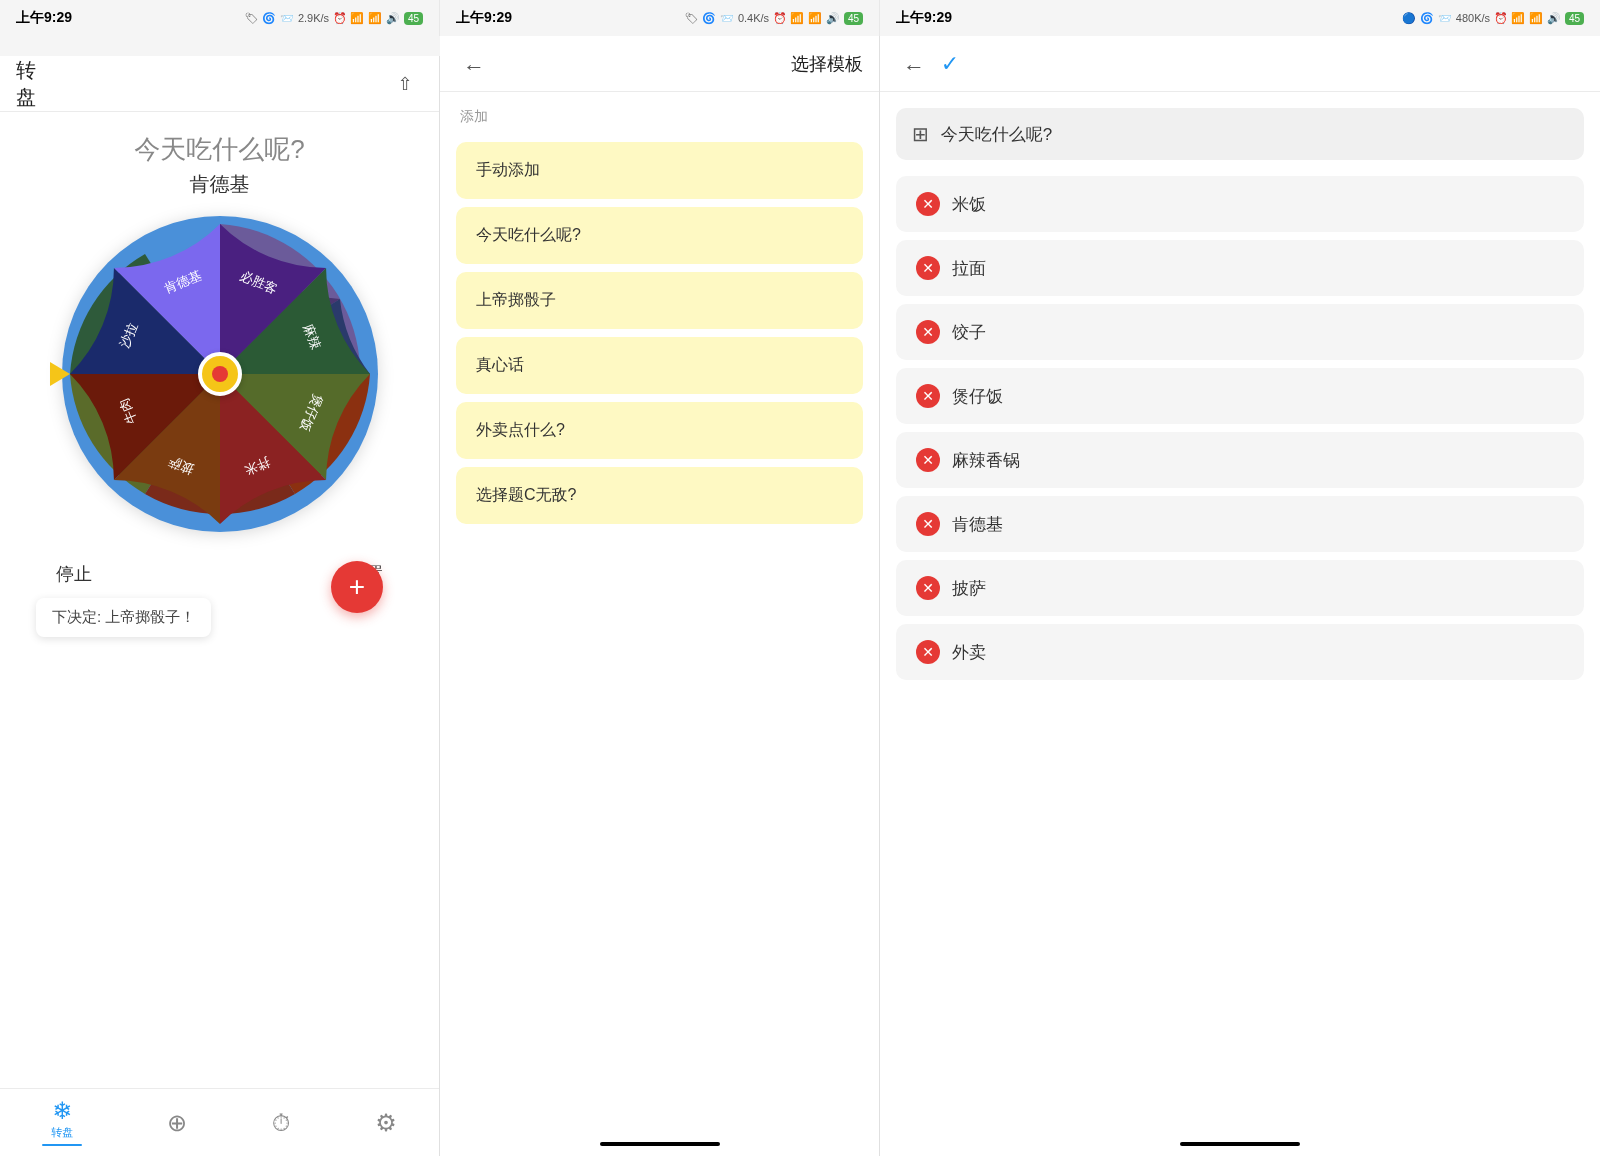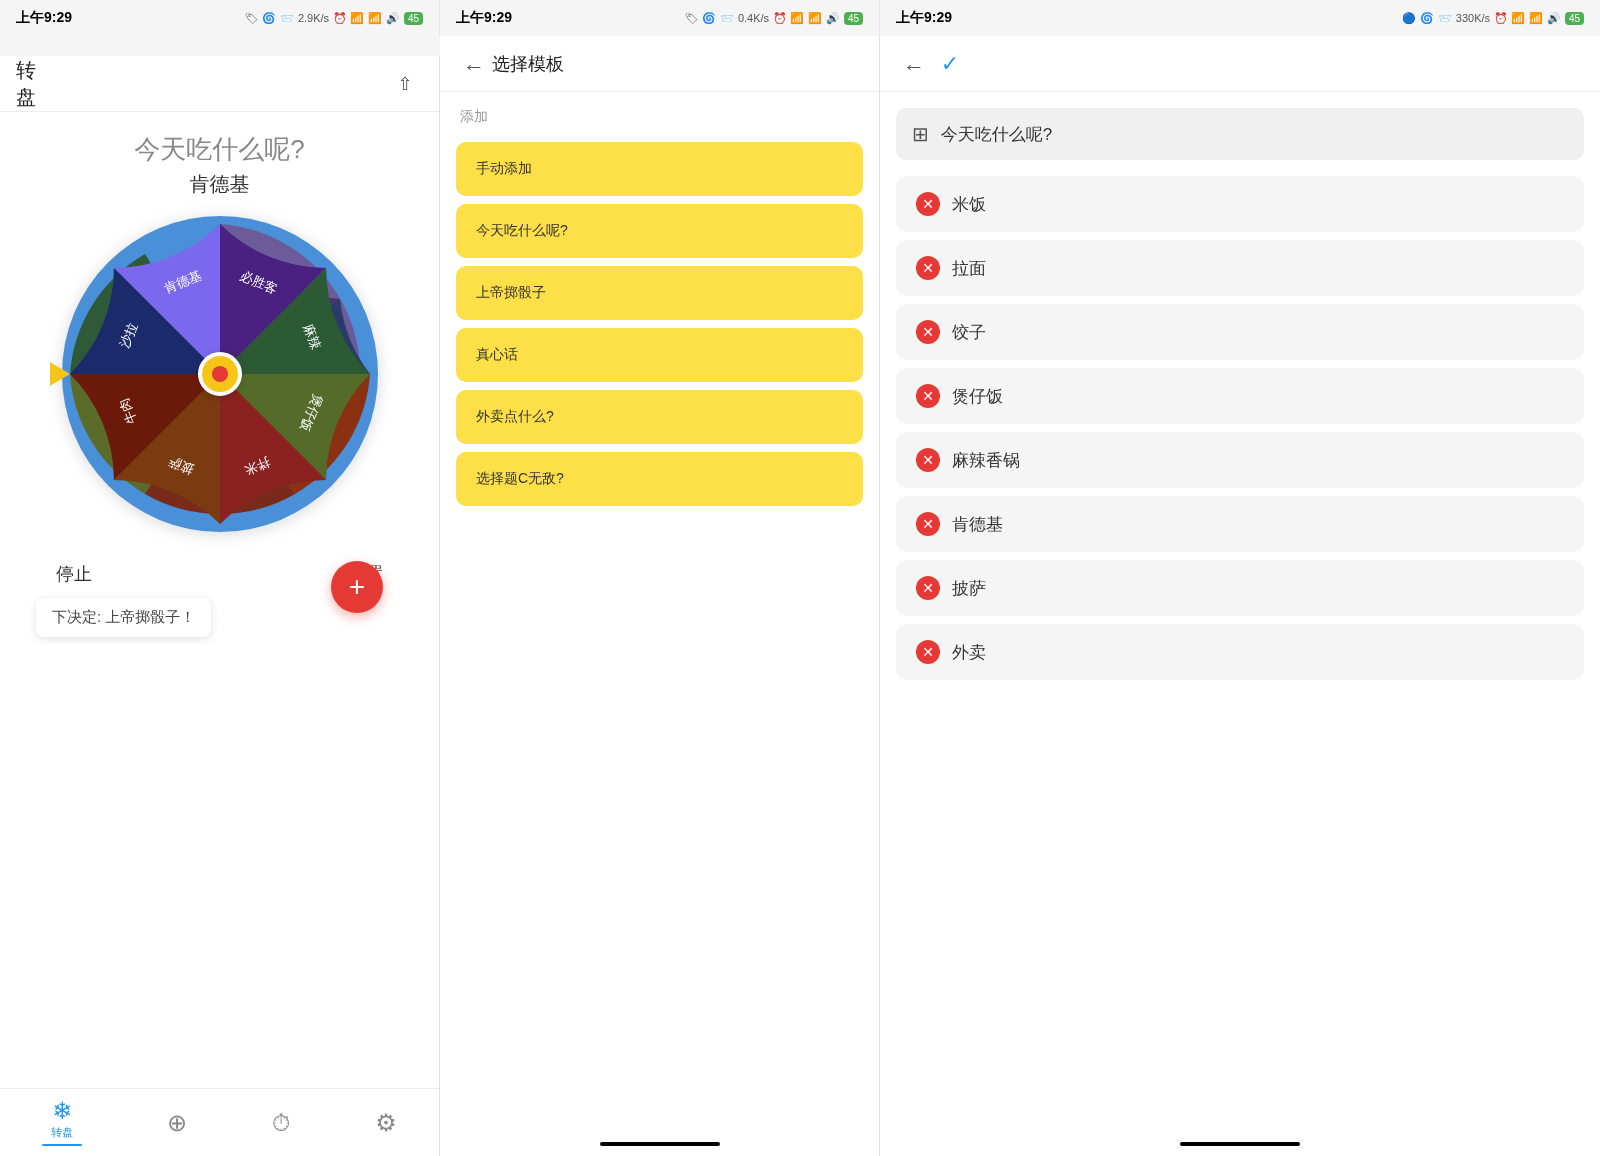--- a/index.html
+++ b/index.html
@@ -50,21 +50,21 @@
       height: 56px;
       background: #fff;
       border-bottom: 1px solid #ebebeb;
       flex-shrink: 0;
     }
     .panel-header-title {
       font-size: 18px;
       font-weight: 500;
       color: #222;
       flex: 1;
-      text-align: left;
+      text-align: right;
     }
     .header-icon {
       width: 36px;
       height: 36px;
       display: flex;
       align-items: center;
       justify-content: center;
       cursor: pointer;
       font-size: 18px;
       color: #555;
@@ -226,24 +226,24 @@
     .template-panel {
       flex: 0 0 440px;
     }
     .template-section-label {
       font-size: 14px;
       color: #999;
       padding: 16px 20px 8px;
     }
     .template-item {
       margin: 8px 16px;
-      background: #fde047;
+      background: #fef9c3;
       border-radius: 10px;
       padding: 18px 20px;
-      font-size: 14px;
+      font-size: 16px;
       color: #333;
       cursor: pointer;
     }
 
     
     .edit-panel {
       flex: 1;
     }
     .edit-list-header {
       display: flex;
@@ -339,21 +339,21 @@
         <span>🔊</span>
       <span style="background:#4CAF50;color:#fff;border-radius:4px;padding:1px 4px;font-size:10px;">45</span>
     </span>
   </div>
   <div class="status-bar-section">
     <span class="status-time">上午9:29</span>
     <span class="status-icons">
       <span>🔵</span>
         <span>🌀</span>
         <span>📨</span>
-      <span>330K/s</span>
+      <span>480K/s</span>
       <span>⏰</span>
         <span>📶</span>
         <span>📶</span>
         <span>🔊</span>
       <span style="background:#4CAF50;color:#fff;border-radius:4px;padding:1px 4px;font-size:10px;">45</span>
     </span>
   </div>
 </div>
 
 <div class="main-area">

